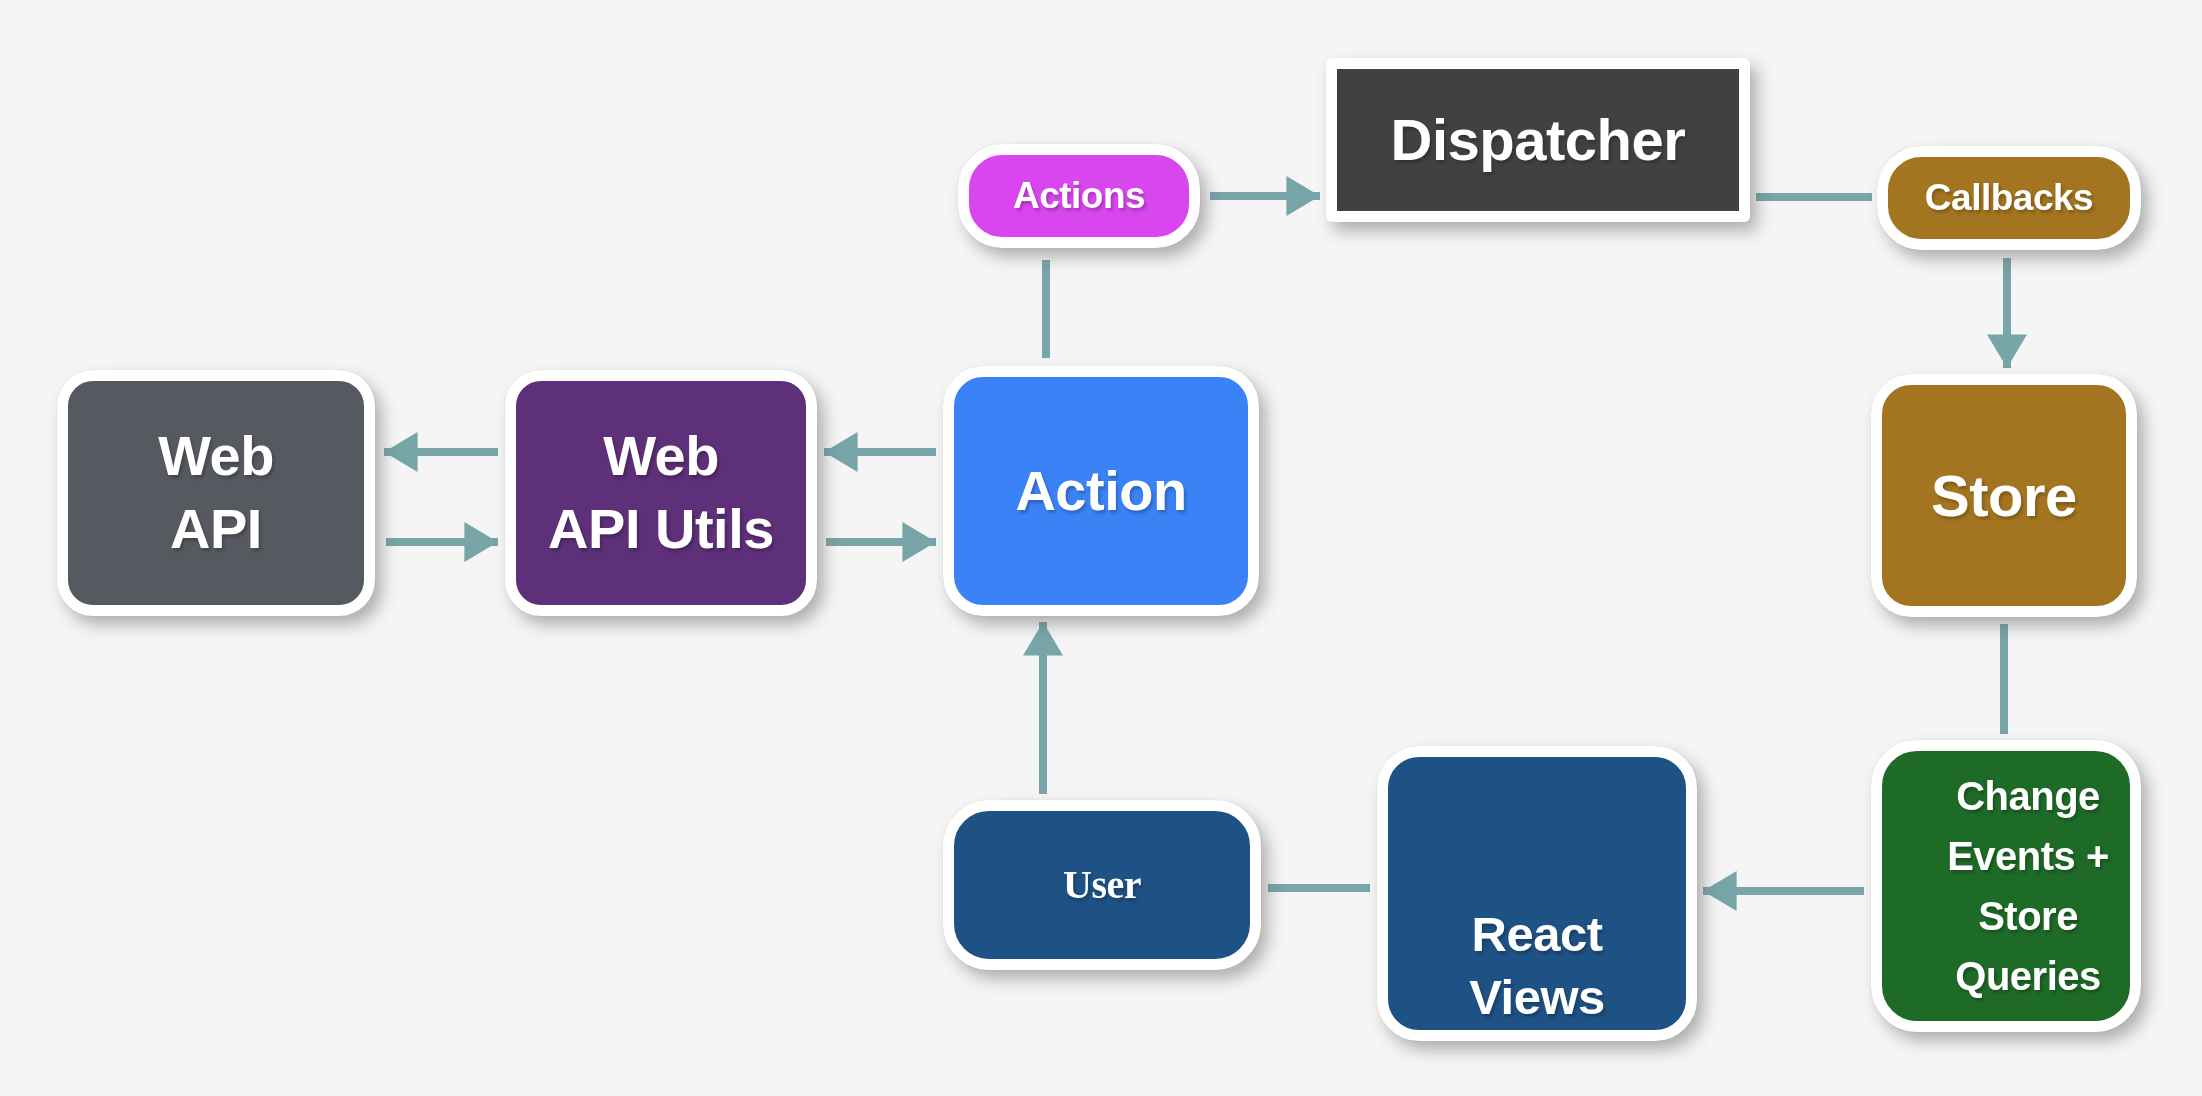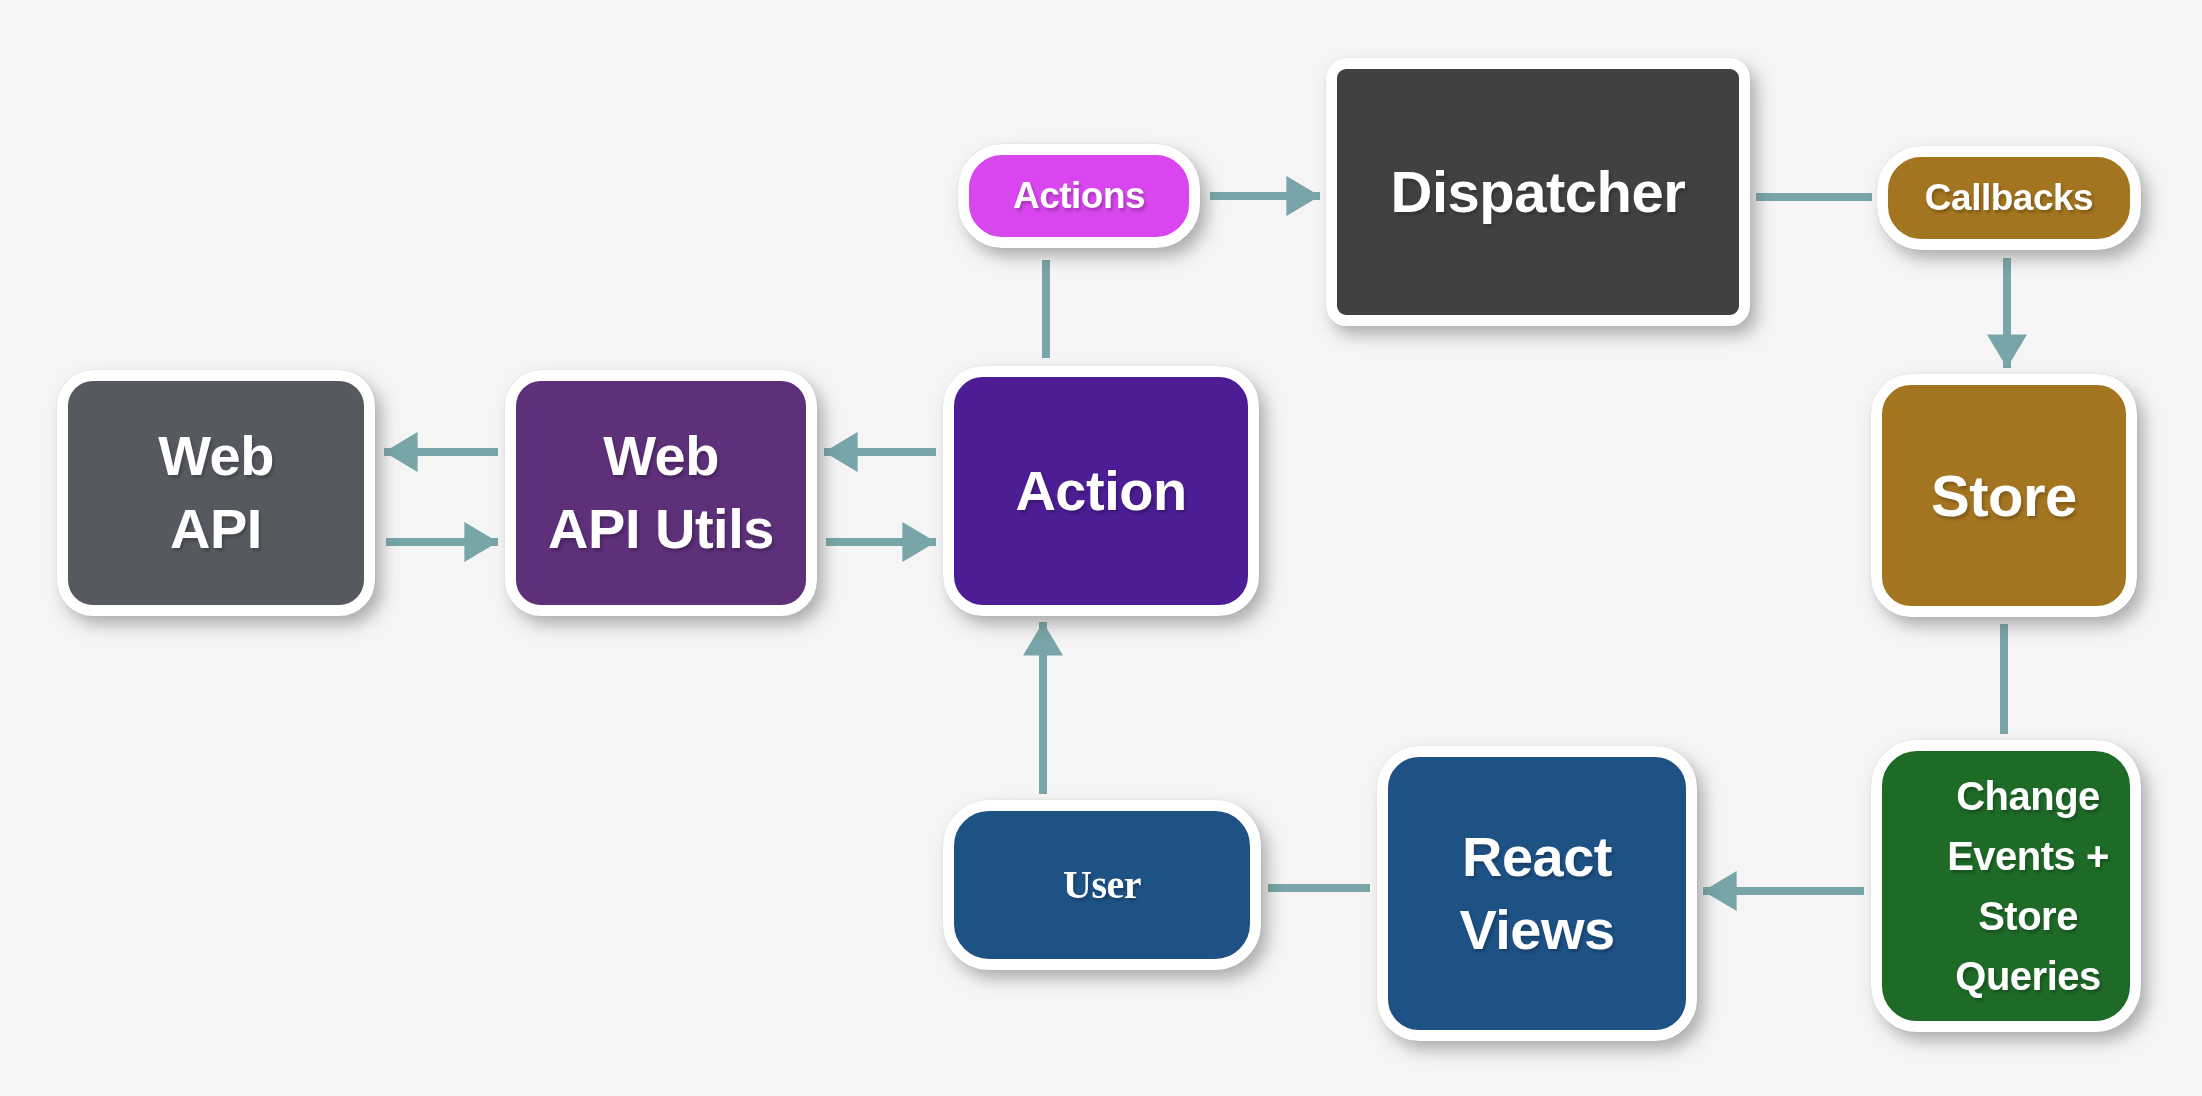--- a/index.html
+++ b/index.html
@@ -83,48 +83,48 @@
   <div class="node" style="left: 57px; top: 370px; width: 318px; height: 246px; font-size: 56px; border-radius: 36px; background-color: rgb(86, 90, 96);">
     <span class="ln">Web</span>
     <span class="ln">API</span>
   </div>
 
   <div class="node" style="left: 505px; top: 370px; width: 312px; height: 246px; font-size: 56px; border-radius: 36px; background-color: rgb(93, 48, 121);">
     <span class="ln">Web</span>
     <span class="ln">API Utils</span>
   </div>
 
-  <div class="node" style="left: 943px; top: 366px; width: 316px; height: 250px; font-size: 56px; border-radius: 40px; background-color: #4c1d95; text-align: center;">
+  <div class="node" style="left: 943px; top: 366px; width: 316px; height: 250px; font-size: 56px; border-radius: 40px; background-color: #3b82f6; text-align: center;">
     <span class="ln">Action</span>
   </div>
 
   <div class="node" style="left: 958px; top: 144px; width: 242px; height: 104px; font-size: 37px; border-radius: 44px; background-color: #d946ef;">
     <span class="ln">Actions</span>
   </div>
 
-  <div class="node" style="left: 1326px; top: 58px; width: 424px; height: 268px; font-size: 58px; border-radius: 20px; background-color: rgb(67, 64, 65);">
+  <div class="node" style="left: 1326px; top: 58px; width: 424px; height: 164px; font-size: 58px; border-radius: 5px; background-color: rgb(67, 64, 65);">
     <span class="ln">Dispatcher</span>
   </div>
 
   <div class="node" style="left: 1877px; top: 146px; width: 264px; height: 104px; font-size: 37px; border-radius: 44px; background-color: rgb(164, 117, 32);">
     <span class="ln">Callbacks</span>
   </div>
 
   <div class="node" style="left: 1871px; top: 374px; width: 266px; height: 243px; font-size: 58px; border-radius: 40px; background-color: rgb(164, 117, 32);">
     <span class="ln">Store</span>
   </div>
 
   <div class="node tight" style="left: 1871px; top: 740px; width: 270px; height: 292px; font-size: 40px; border-radius: 46px; background-color: rgb(30, 107, 40);">
     <span class="ln">Change</span>
     <span class="ln">Events +</span>
     <span class="ln">Store</span>
     <span class="ln">Queries</span>
   </div>
 
-  <div class="node" style="left: 1377px; top: 746px; width: 320px; height: 295px; font-size: 56px; border-radius: 42px; background-color: rgb(30, 82, 133);">
+  <div class="node" style="left: 1377px; top: 746px; width: 320px; height: 295px; font-size: 49px; border-radius: 42px; background-color: rgb(30, 82, 133); justify-content: flex-end;">
     <span class="ln">React</span>
     <span class="ln">Views</span>
   </div>
 
   <div class="node" style="left: 943px; top: 800px; width: 318px; height: 170px; font-size: 40px; border-radius: 46px; line-height: 1.4; background-color: rgb(30, 82, 133); font-family: Liberation Serif, serif;">
     <span class="ln">User</span>
   </div>
 
 </div>
 

